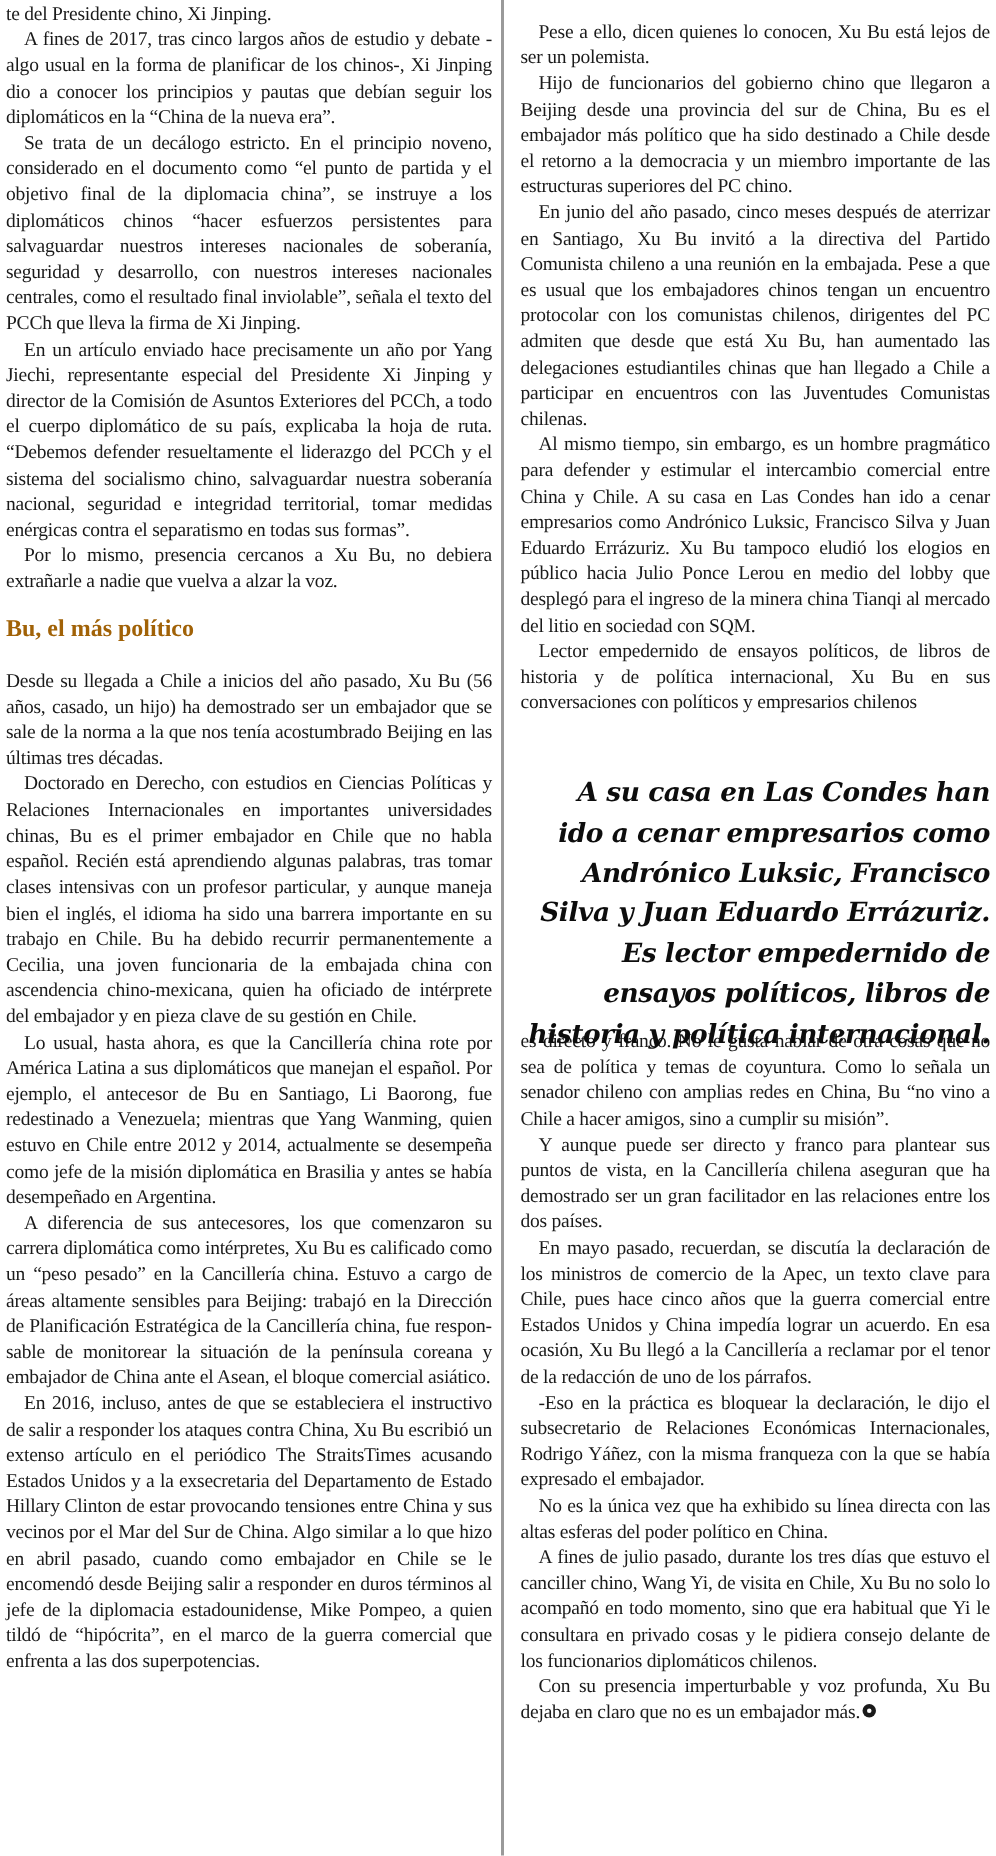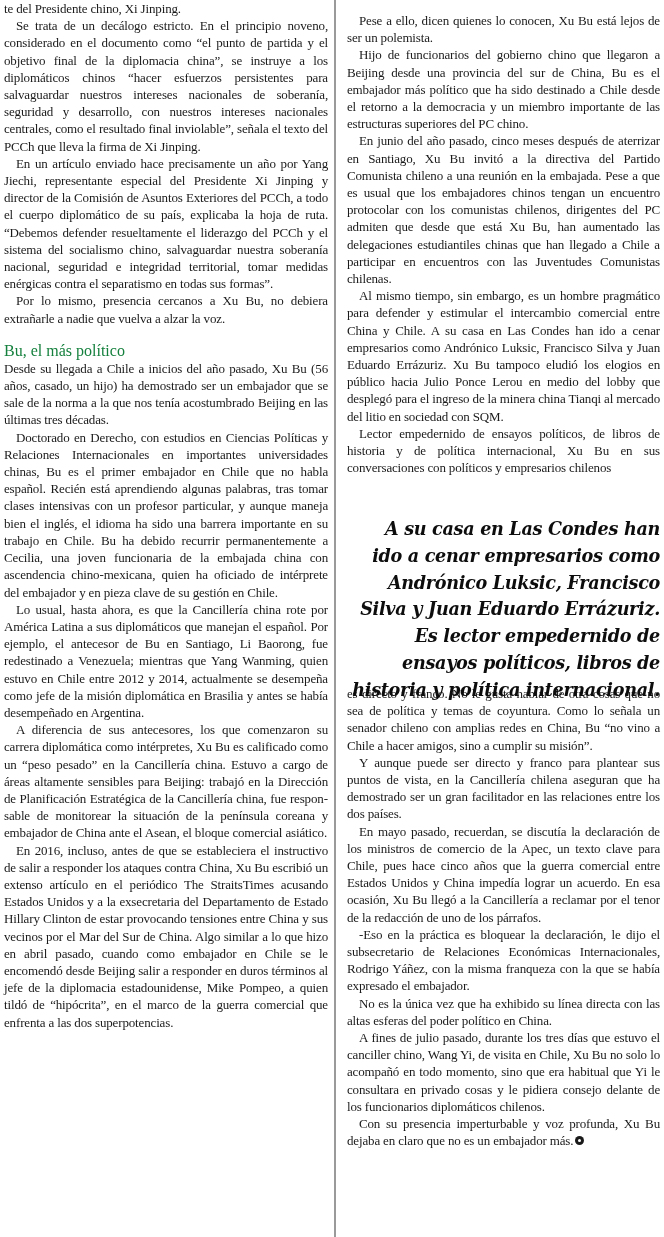--- a/index.html
+++ b/index.html
@@ -3,33 +3,34 @@
 <meta charset="utf-8">
 <style>
   html, body { margin: 0; padding: 0; background: #ffffff; }
   body { width: 664px; height: 1237px; overflow: hidden; position: relative; font-family: "Liberation Serif", "DejaVu Serif", serif; color: #1a1a1a; }
   .col { position: absolute; top: 0; }
   #col-left { left: 4px; width: 324px; }
   #col-right { left: 347px; width: 313px; }
   .divider { position: absolute; left: 334px; top: 0; width: 2px; height: 1237px; background: #9a9a9a; }
   p.para { margin: 0; font-size: 13px; line-height: 17.2px; text-align: justify; text-indent: 12px; hyphens: manual; letter-spacing: -0.15px; }
   p.para.noindent { text-indent: 0; }
-  h2.subhead { margin: 14px 0 0 0; font-family: "Liberation Serif", "DejaVu Serif", serif; font-weight: normal; font-size: 16px; line-height: 19px; color: #15803d; }
+  h2.subhead { margin: 14px 0 16px 0; font-family: "Liberation Serif", "DejaVu Serif", serif; font-weight: bold; font-size: 16px; line-height: 19px; color: #a16207; }
   .pullquote { position: absolute; left: 352px; top: 516px; width: 308px; font-family: "DejaVu Serif", "Liberation Serif", serif; font-style: italic; font-weight: bold; font-size: 17.6px; line-height: 26.8px; color: #0d0d0d; letter-spacing: -0.3px; text-align: right; }
   .endmark { display: inline-block; width: 9px; height: 9px; border-radius: 50%; background: #1a1a1a; position: relative; top: 0px; margin-left: 2px; }
   .endmark::after { content: ""; position: absolute; left: 3px; top: 3px; width: 3px; height: 3px; border-radius: 50%; background: #fff; }
   #right-top { position: absolute; left: 0; top: 12px; width: 313px; }
   #right-bottom { position: absolute; left: 0; top: 685px; width: 313px; }
 </style>
 </head>
 <body>
 
 <div class="col" id="col-left">
   <div id="left-before">
       <p class="para noindent">te del Presidente chino, Xi Jinping.</p>
+      <p class="para">A fines de 2017, tras cinco largos años de estudio y debate -algo usual en la forma de planificar de los chi­nos-, Xi Jinping dio a conocer los principios y pau­tas que debían seguir los diplomáticos en la “China de la nueva era”.</p>
       <p class="para">Se trata de un decálogo estricto. En el principio no­veno, considerado en el documento como “el punto de partida y el objetivo final de la diplomacia china”, se instruye a los diplomáticos chinos “hacer esfuer­zos persistentes para salvaguardar nuestros intereses nacionales de soberanía, seguridad y desarrollo, con nuestros intereses nacionales centrales, como el re­sultado final inviolable”, señala el texto del PCCh que lleva la firma de Xi Jinping.</p>
       <p class="para">En un artículo enviado hace precisamente un año por Yang Jiechi, representante especial del Presi­dente Xi Jinping y director de la Comisión de Asun­tos Exteriores del PCCh, a todo el cuerpo diplomá­tico de su país, explicaba la hoja de ruta. “Debemos defender resueltamente el liderazgo del PCCh y el sis­tema del socialismo chino, salvaguardar nuestra so­beranía nacional, seguridad e integridad territorial, tomar medidas enérgicas contra el separatismo en to­das sus formas”.</p>
       <p class="para">Por lo mismo, presencia cercanos a Xu Bu, no de­biera extrañarle a nadie que vuelva a alzar la voz.</p>
     </div>
   <h2 class="subhead">Bu, el más político</h2>
   <div id="left-after">
       <p class="para noindent">Desde su llegada a Chile a inicios del año pasado, Xu Bu (56 años, casado, un hijo) ha demostrado ser un embajador que se sale de la norma a la que nos tenía acostumbrado Beijing en las últimas tres décadas.</p>
       <p class="para">Doctorado en Derecho, con estudios en Ciencias Po­líticas y Relaciones Internacionales en importantes universidades chinas, Bu es el primer embajador en Chile que no habla español. Recién está aprendien­do algunas palabras, tras tomar clases intensivas con un profesor particular, y aunque maneja bien el in­glés, el idioma ha sido una barrera importante en su trabajo en Chile. Bu ha debido recurrir permanente­mente a Cecilia, una joven funcionaria de la emba­jada china con ascendencia chino-mexicana, quien ha oficiado de intérprete del embajador y en pieza cla­ve de su gestión en Chile.</p>
       <p class="para">Lo usual, hasta ahora, es que la Cancillería china rote por América Latina a sus diplomáticos que ma­nejan el español. Por ejemplo, el antecesor de Bu en Santiago, Li Baorong, fue redestinado a Venezuela; mientras que Yang Wanming, quien estuvo en Chile entre 2012 y 2014, actualmente se desempeña como jefe de la misión diplomática en Brasilia y antes se ha­bía desempeñado en Argentina.</p>
       <p class="para">A diferencia de sus antecesores, los que comenza­ron su carrera diplomática como intérpretes, Xu Bu es calificado como un “peso pesado” en la Cancille­ría china. Estuvo a cargo de áreas altamente sensi­bles para Beijing: trabajó en la Dirección de Planifi­cación Estratégica de la Cancillería china, fue respon­sable de monitorear la situación de la península coreana y embajador de China ante el Asean, el blo­que comercial asiático.</p>

